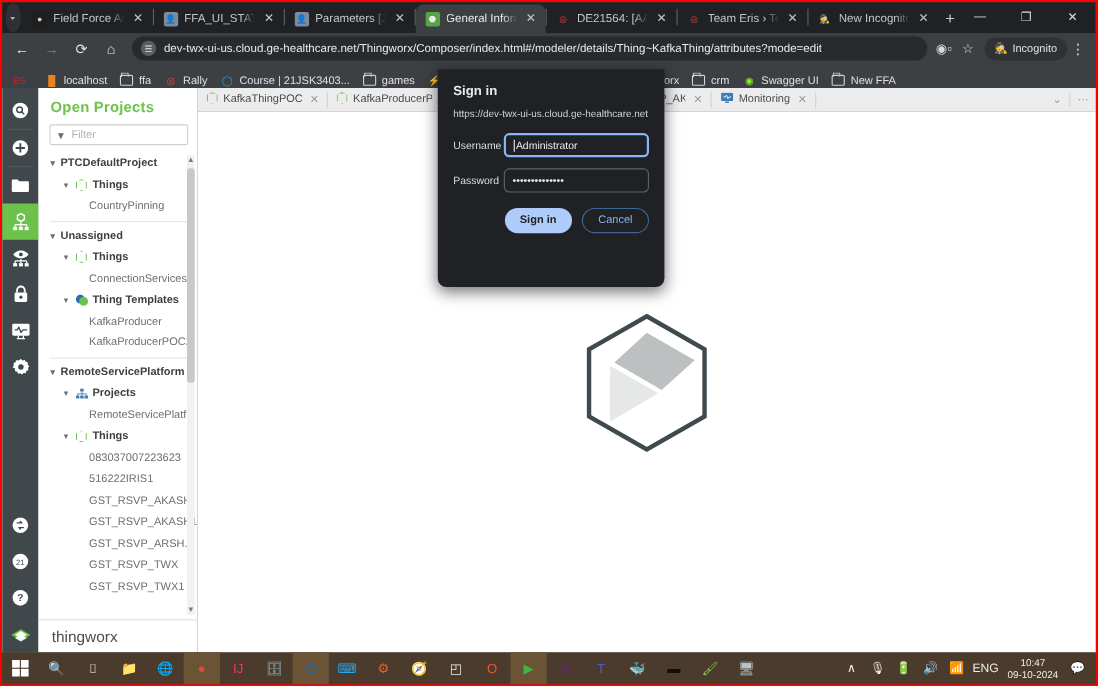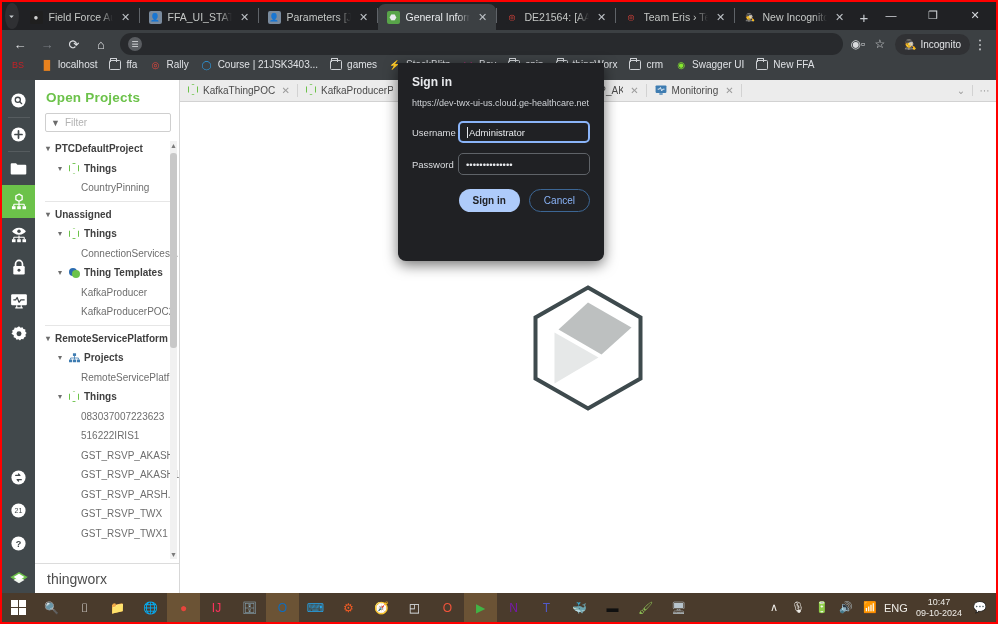--- a/index.html
+++ b/index.html
@@ -111,21 +111,21 @@
   }
   .kebab { width: 20px; display: flex; align-items: center; justify-content: center; color: #e0e2e5; font-size: 13px; }
 
   
   .bookmarks {
     position: absolute; top: 56px; left: 0; right: 0; height: 22px;
     background: #3c4043;
     display: flex; align-items: center; padding-left: 4px;
     font-size: 10px; color: #dfe1e5;
   }
-  .bm { display: flex; align-items: flex-start; height: 20px; padding: 0 6px; gap: 5px; white-space: nowrap; }
+  .bm { display: flex; align-items: flex-end; height: 20px; padding: 0 6px; gap: 5px; white-space: nowrap; }
   .bm .bmi { width: 12px; height: 12px; flex: 0 0 12px; display: flex; align-items: center; justify-content: center; font-size: 9px; }
   .folder-ico { width: 12px; height: 10px; border: 1.2px solid #cfd2d6; border-radius: 1.5px; position: relative; }
   .folder-ico::before { content:""; position:absolute; top:-3px; left:0; width:5px; height:3px; border:1.2px solid #cfd2d6; border-bottom:none; border-radius:1px 1px 0 0;}
 
   
   .page {
     position: absolute; top: 78px; left: 0; right: 0; bottom: 29px;
     background: #ffffff;
     display: flex;
   }
@@ -338,20 +338,21 @@
     </div>
   </div>
 
   <div class="omnibar">
     <div class="nav-btn">←</div>
     <div class="nav-btn disabled">→</div>
     <div class="nav-btn">⟳</div>
     <div class="nav-btn">⌂</div>
     <div class="urlbox">
       <div class="lockish">☰</div>
+      <div class="url">dev-twx-ui-us.cloud.ge-healthcare.net/Thingworx/Composer/index.html#/modeler/details/Thing~KafkaThing/attributes?mode=edit</div>
     </div>
     <div class="omni-icon">◉▫</div>
     <div class="omni-icon">☆</div>
     <div class="incognito-chip">
       <span>🕵</span>
       <span>Incognito</span>
     </div>
     <div class="kebab">⋮</div>
   </div>
 

